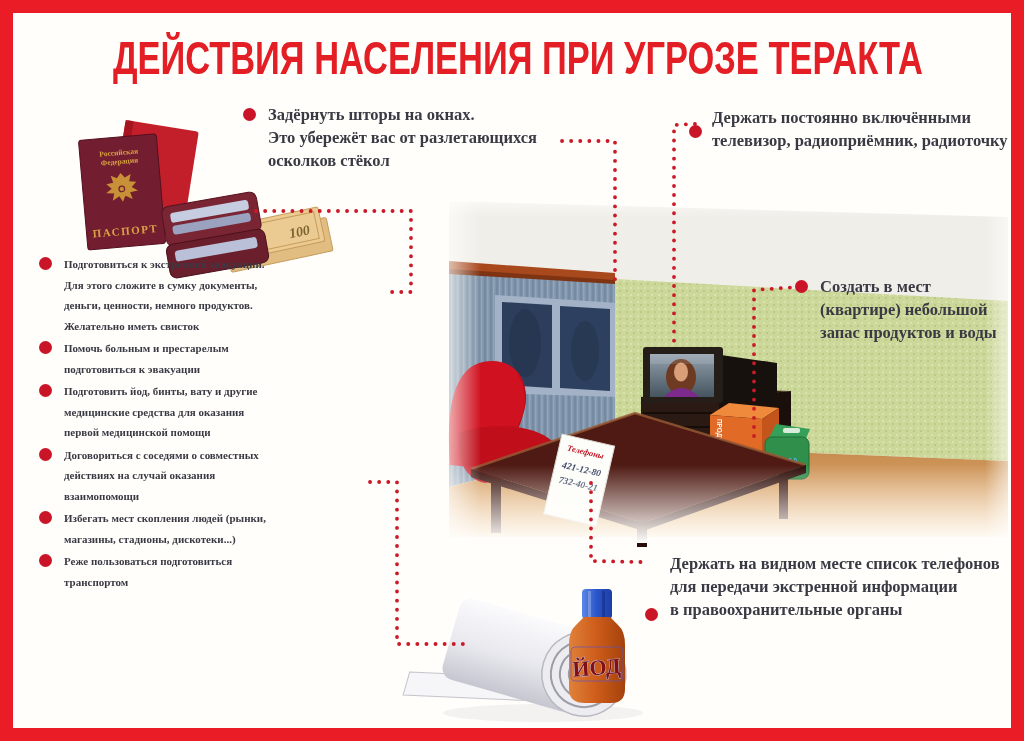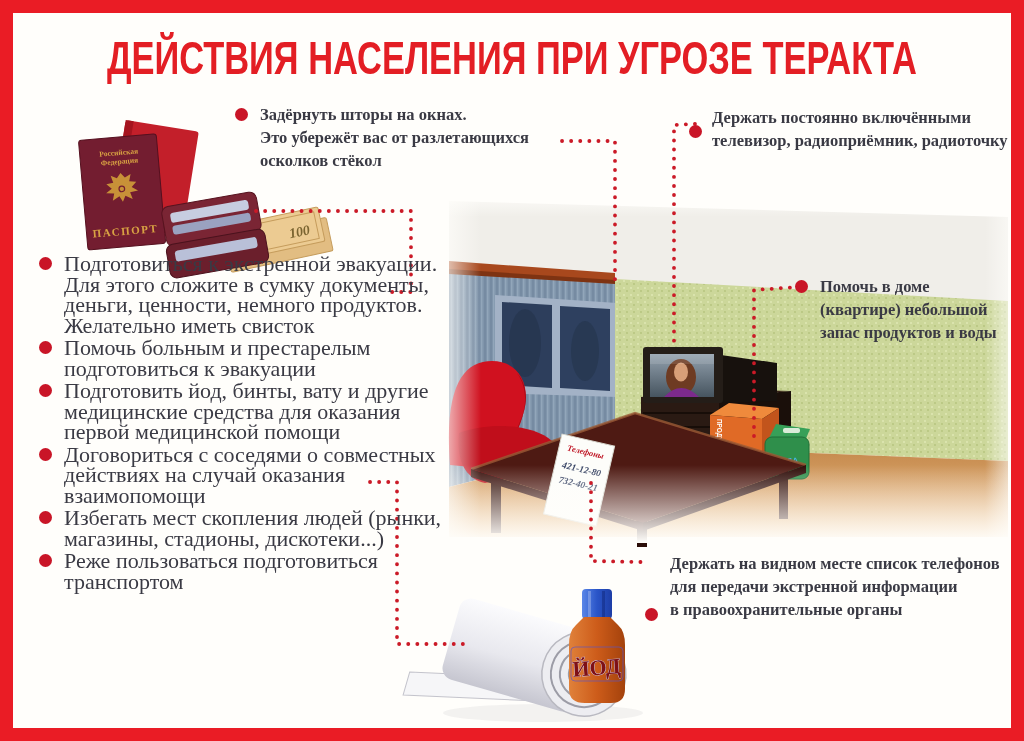--- a/index.html
+++ b/index.html
@@ -2,32 +2,32 @@
 <html><head>
 <meta charset="utf-8">
 <style>
   html,body{margin:0;padding:0;background:#ffffff;}
   .poster{
     position:relative;width:1024px;height:741px;box-sizing:border-box;
     background:#fffefb;border:13px solid #ea1c25;overflow:hidden;
     font-family:"Liberation Serif", serif;color:#3a3a44;
   }
   .title{
-    position:absolute;top:22px;left:0;width:100%;text-align:center;
+    position:absolute;top:22px;left:6px;width:100%;text-align:center;
     color:#e31e24;font-family:"Liberation Sans", sans-serif;font-weight:bold;
     font-size:42px;letter-spacing:0px;white-space:nowrap;
   }
   .title span{display:inline-block;transform:scale(0.82,1.08);transform-origin:center;}
   .note{position:absolute;display:flex;align-items:flex-start;}
   .dot{width:13px;height:13px;border-radius:50%;background:#c9152а;background:#c91527;flex:none;margin:5px 12px 0 0;}
   .ntext{font-weight:bold;font-size:16.5px;line-height:23px;white-space:pre-line;}
   .list{position:absolute;left:26px;top:241px;width:432px;display:flex;flex-direction:column;gap:2px;}
   .item{display:flex;align-items:flex-start;}
   .item .dot{margin-top:3px;}
-  .itext{font-weight:normal;font-size:22px;line-height:20.5px;white-space:pre-line;}
+  .itext{font-weight:bold;font-size:11px;line-height:20.5px;white-space:pre-line;}
   svg.art{position:absolute;left:0;top:0;pointer-events:none;}
 </style>
 </head>
 <body>
 
 <div class="poster">
 
   <div class="title"><span>ДЕЙСТВИЯ НАСЕЛЕНИЯ ПРИ УГРОЗЕ ТЕРАКТА</span></div>
 
   <svg class="art" width="1024" height="741" viewBox="0 0 1024 741">
@@ -211,36 +211,36 @@
     <g stroke="#cb1a27" stroke-width="3.8" stroke-linecap="round" stroke-dasharray="0.1 9" fill="none">
       <polyline points="549,128 602,128 602,268"></polyline>
       <polyline points="682,111 661,112 661,330"></polyline>
       <polyline points="786,274 741,277 741,430"></polyline>
       <polyline points="578,470 578,548 628,549"></polyline>
       <polyline points="357,469 384,469 384,631 454,631"></polyline>
       <polyline points="243,198 398,198 398,279 376,279"></polyline>
     </g>
   </svg>
 
-  <div class="note" style="left:222px;top:90px;width:340px;">
+  <div class="note" style="left:230px;top:90px;width:340px;">
     <span class="dot"></span>
     <div class="ntext">Задёрнуть шторы на окнах.
 Это убережёт вас от разлетающихся
 осколков стёкол</div>
   </div>
 
   <div class="note" style="left:676px;top:93px;width:335px;align-items:center;">
     <span class="dot" style="margin-right:10px;"></span>
     <div class="ntext">Держать постоянно включёнными
 телевизор, радиоприёмник, радиоточку</div>
   </div>
 
   <div class="note" style="left:782px;top:262px;width:230px;">
     <span class="dot"></span>
-    <div class="ntext">Помочь в доме
+    <div class="ntext">Создать в мест
 (квартире) небольшой
 запас продуктов и воды</div>
   </div>
 
   <div class="note" style="left:632px;top:539px;width:380px;align-items:flex-end;">
     <span class="dot"></span>
     <div class="ntext">Держать на видном месте список телефонов
 для передачи экстренной информации
 в правоохранительные органы</div>
   </div>

